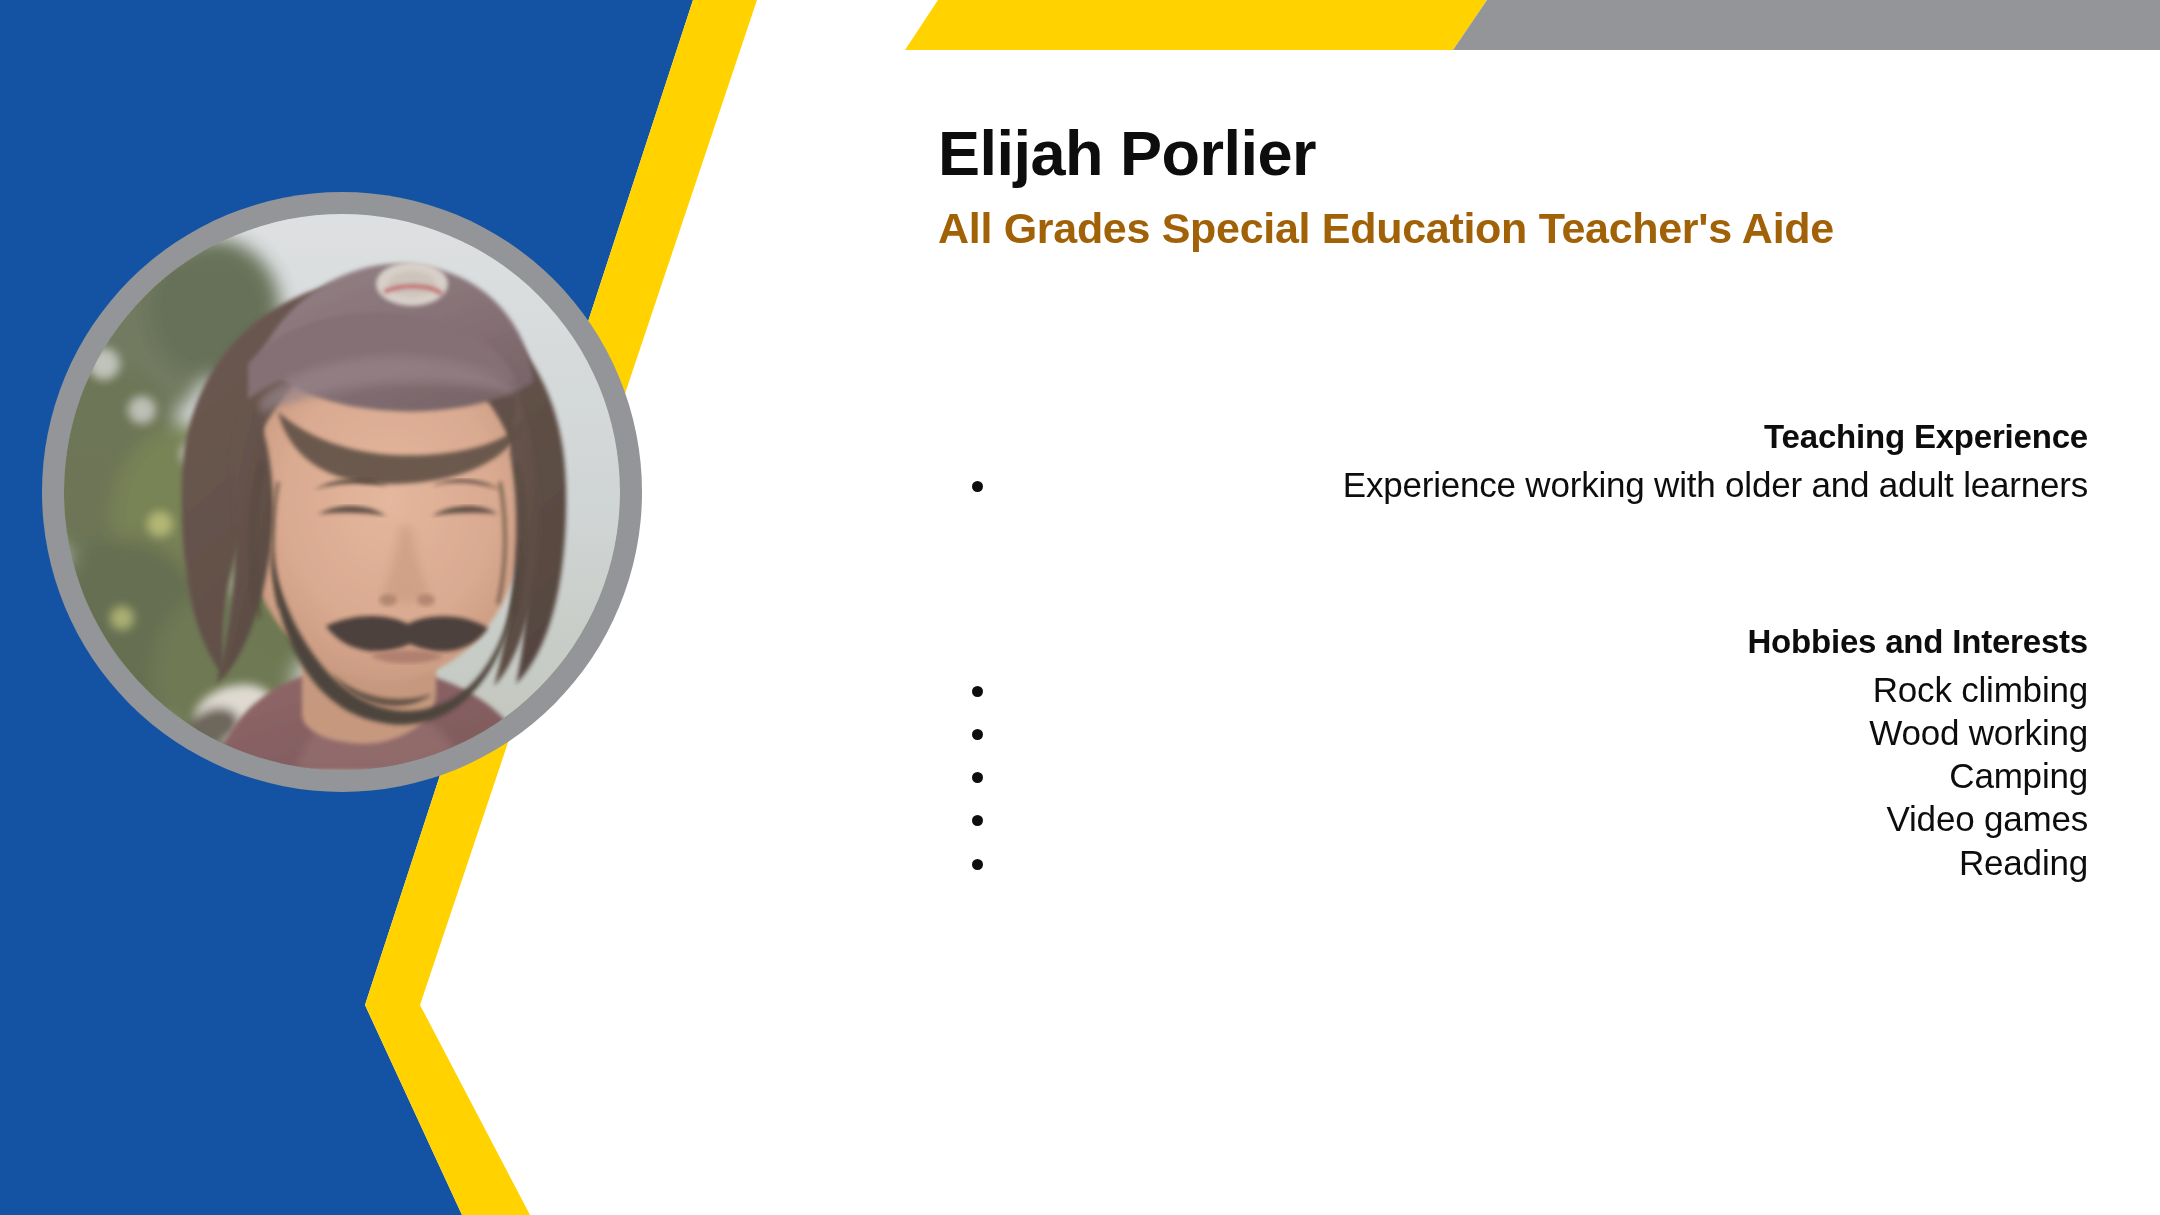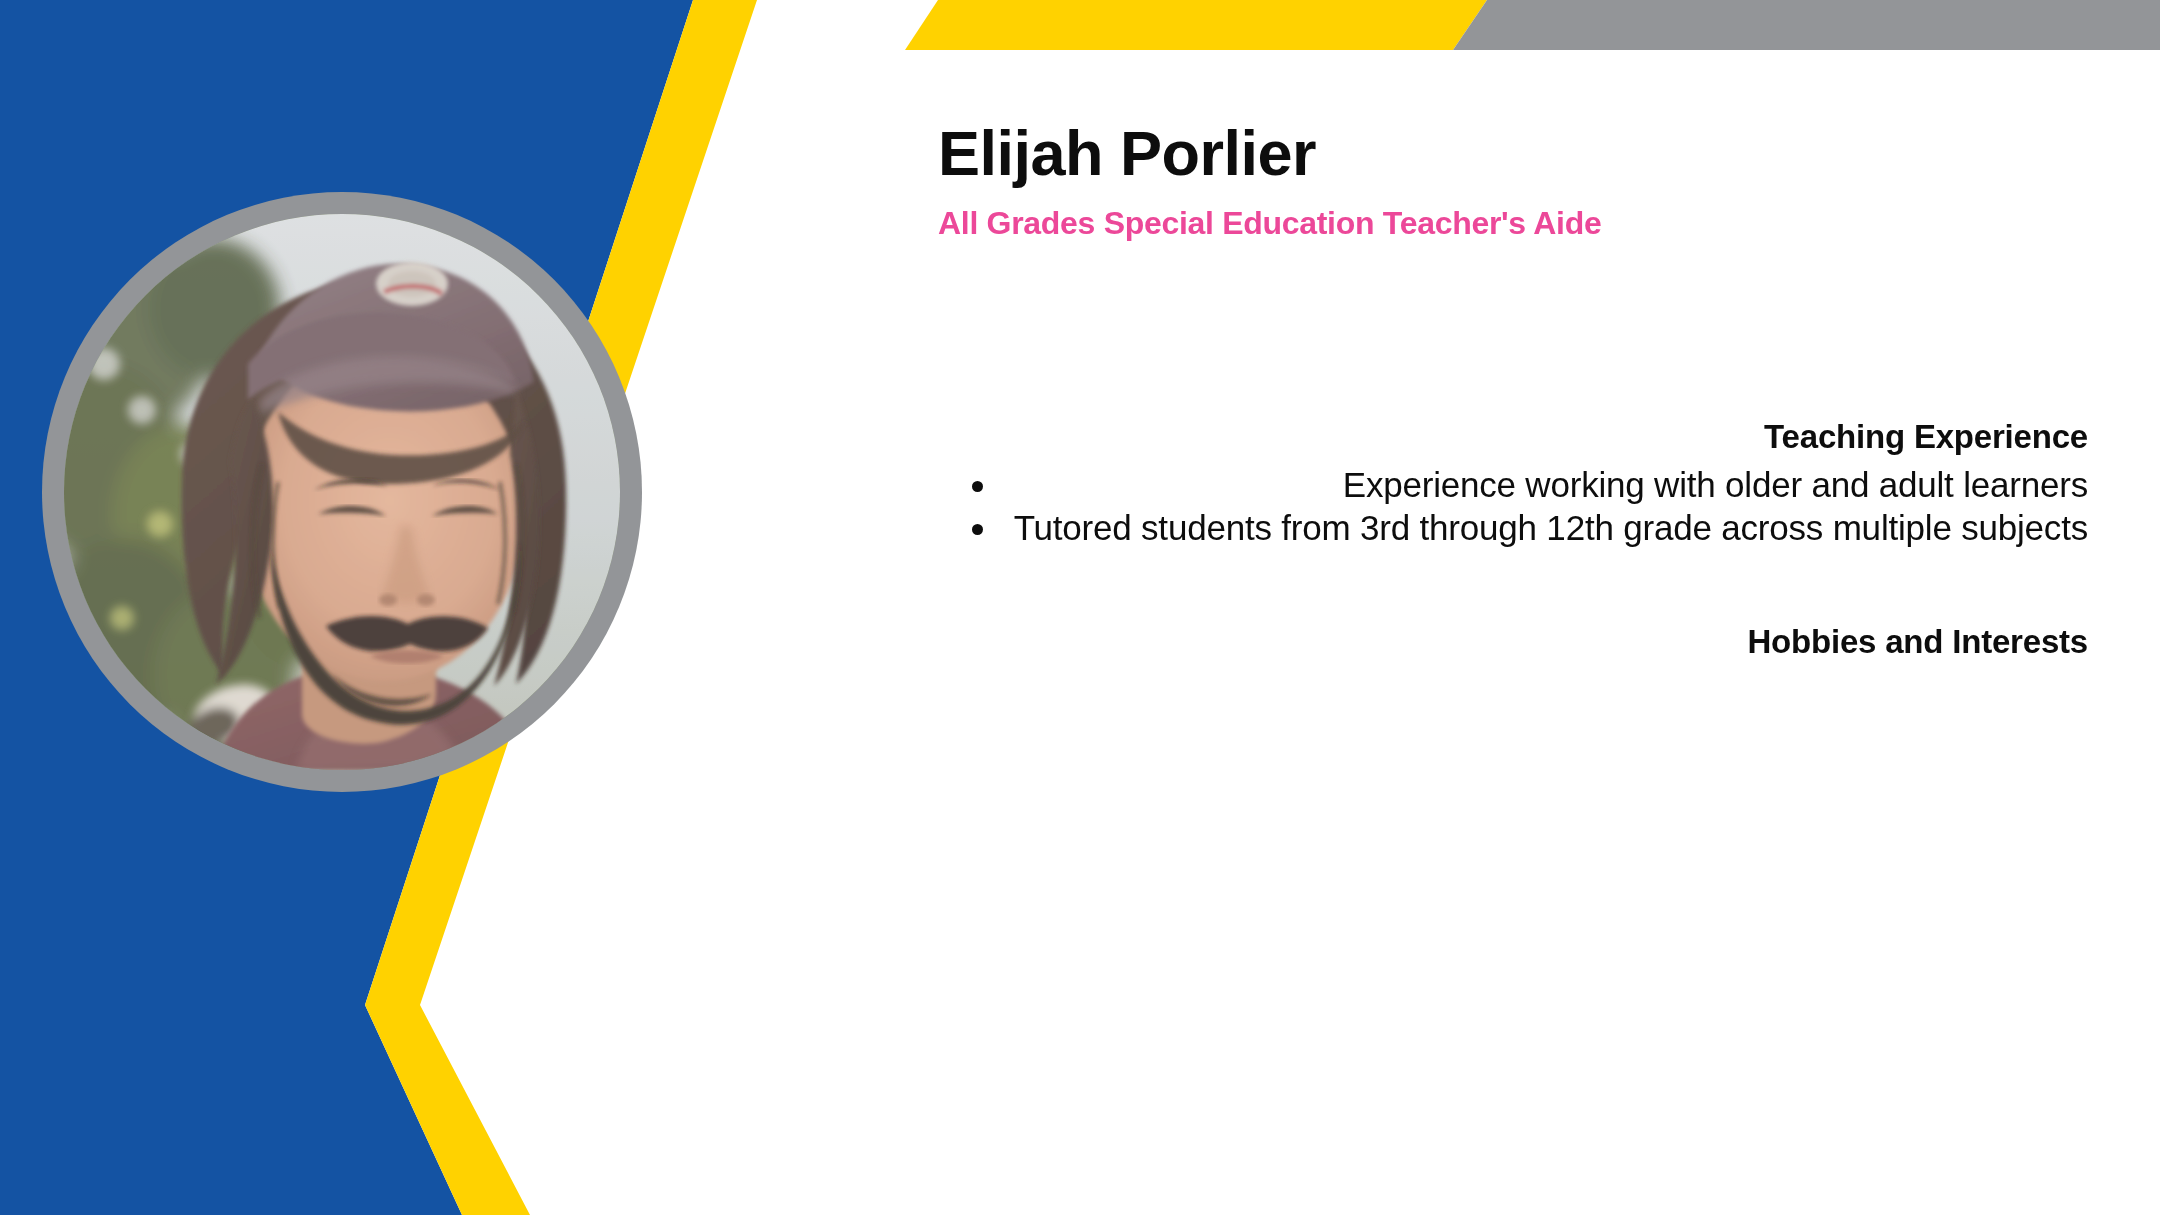--- a/index.html
+++ b/index.html
@@ -56,23 +56,23 @@
     font-size:63px;
     font-weight:bold;
     color:#0d0d0d;
     letter-spacing:-0.5px;
     line-height:1.0;
     white-space:nowrap;
   }
   .person-role {
     position:absolute;
     left:0; top:207px;
-    font-size:32px;
+    font-size:43px;
     font-weight:bold;
-    color:#ec4899;
+    color:#a16207;
     letter-spacing:-0.3px;
     line-height:1.0;
     white-space:nowrap;
   }
 
   .section { position:absolute; left:0; width:1150px; }
   .section-teaching { top:420px; }
   .section-hobbies  { top:625px; }
 
   .section-heading {
@@ -264,25 +264,43 @@
 
     <div class="person-role">All Grades Special Education Teacher's Aide</div>
 
     <div class="section section-teaching">
       <div class="section-heading">Teaching Experience</div>
       <ul class="bullets">
         <li>
           <span class="dot"></span>
           <span class="w-narrow">Experience working with older and adult learners</span>
         </li>
-        <li>
-          <span class="dot"></span>
-          <span class="w-narrow">Tutored students from 3rd through 12th grade across multiple subjects</span>
-        </li>
       </ul>
     </div>
 
     <div class="section section-hobbies">
       <div class="section-heading">Hobbies and Interests</div>
+      <ul class="bullets">
+        <li>
+          <span class="dot"></span>
+          <span>Rock climbing</span>
+        </li>
+        <li>
+          <span class="dot"></span>
+          <span>Wood working</span>
+        </li>
+        <li>
+          <span class="dot"></span>
+          <span>Camping</span>
+        </li>
+        <li>
+          <span class="dot"></span>
+          <span>Video games</span>
+        </li>
+        <li>
+          <span class="dot"></span>
+          <span>Reading</span>
+        </li>
+      </ul>
     </div>
 
   </div>
 </div>
 
 </body></html>

